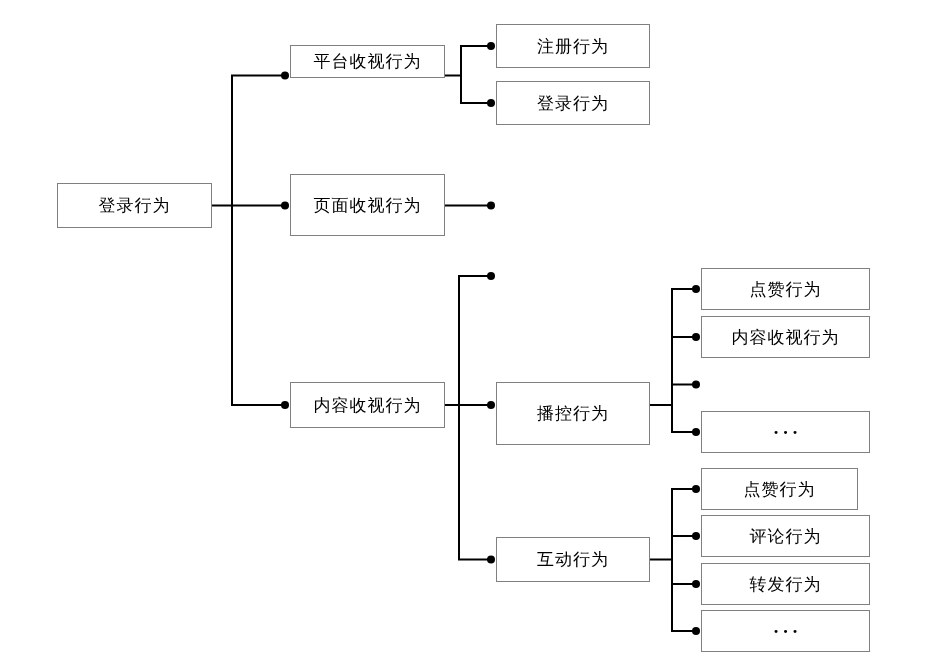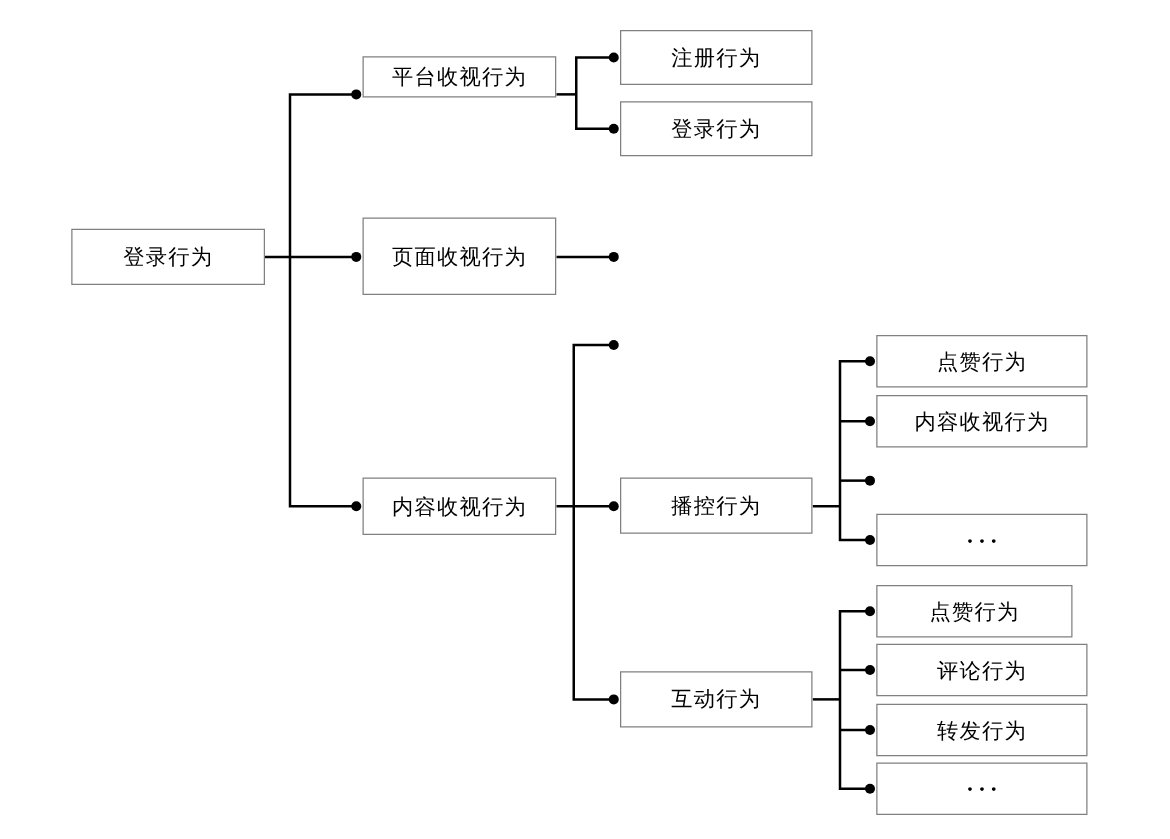--- a/index.html
+++ b/index.html
@@ -98,21 +98,21 @@
   </svg>
 
   <div class="node" style="left:57px;top:183px;width:155px;height:45px">登录行为</div>
 
   <div class="node" style="left:290px;top:45px;width:155px;height:33px">平台收视行为</div>
   <div class="node" style="left:290px;top:174px;width:155px;height:62px">页面收视行为</div>
   <div class="node" style="left:290px;top:382px;width:155px;height:46px">内容收视行为</div>
 
   <div class="node" style="left:496px;top:81px;width:154px;height:44px">登录行为</div>
   <div class="node" style="left:496px;top:24px;width:154px;height:44px">注册行为</div>
-  <div class="node" style="left:496px;top:382px;width:154px;height:45px">播控行为</div>
+  <div class="node" style="left:496px;top:382px;width:154px;height:63px">播控行为</div>
   <div class="node" style="left:496px;top:537px;width:154px;height:45px">互动行为</div>
 
   <div class="node" style="left:701px;top:268px;width:169px;height:42px">点赞行为</div>
   <div class="node" style="left:701px;top:316px;width:169px;height:42px">内容收视行为</div>
   <div class="node ellipsis" style="left:701px;top:411px;width:169px;height:42px">···</div>
 
   <div class="node" style="left:701px;top:468px;width:157px;height:42px">点赞行为</div>
   <div class="node" style="left:701px;top:563px;width:169px;height:42px">转发行为</div>
   <div class="node" style="left:701px;top:515px;width:169px;height:42px">评论行为</div>
   <div class="node ellipsis" style="left:701px;top:610px;width:169px;height:42px">···</div>

